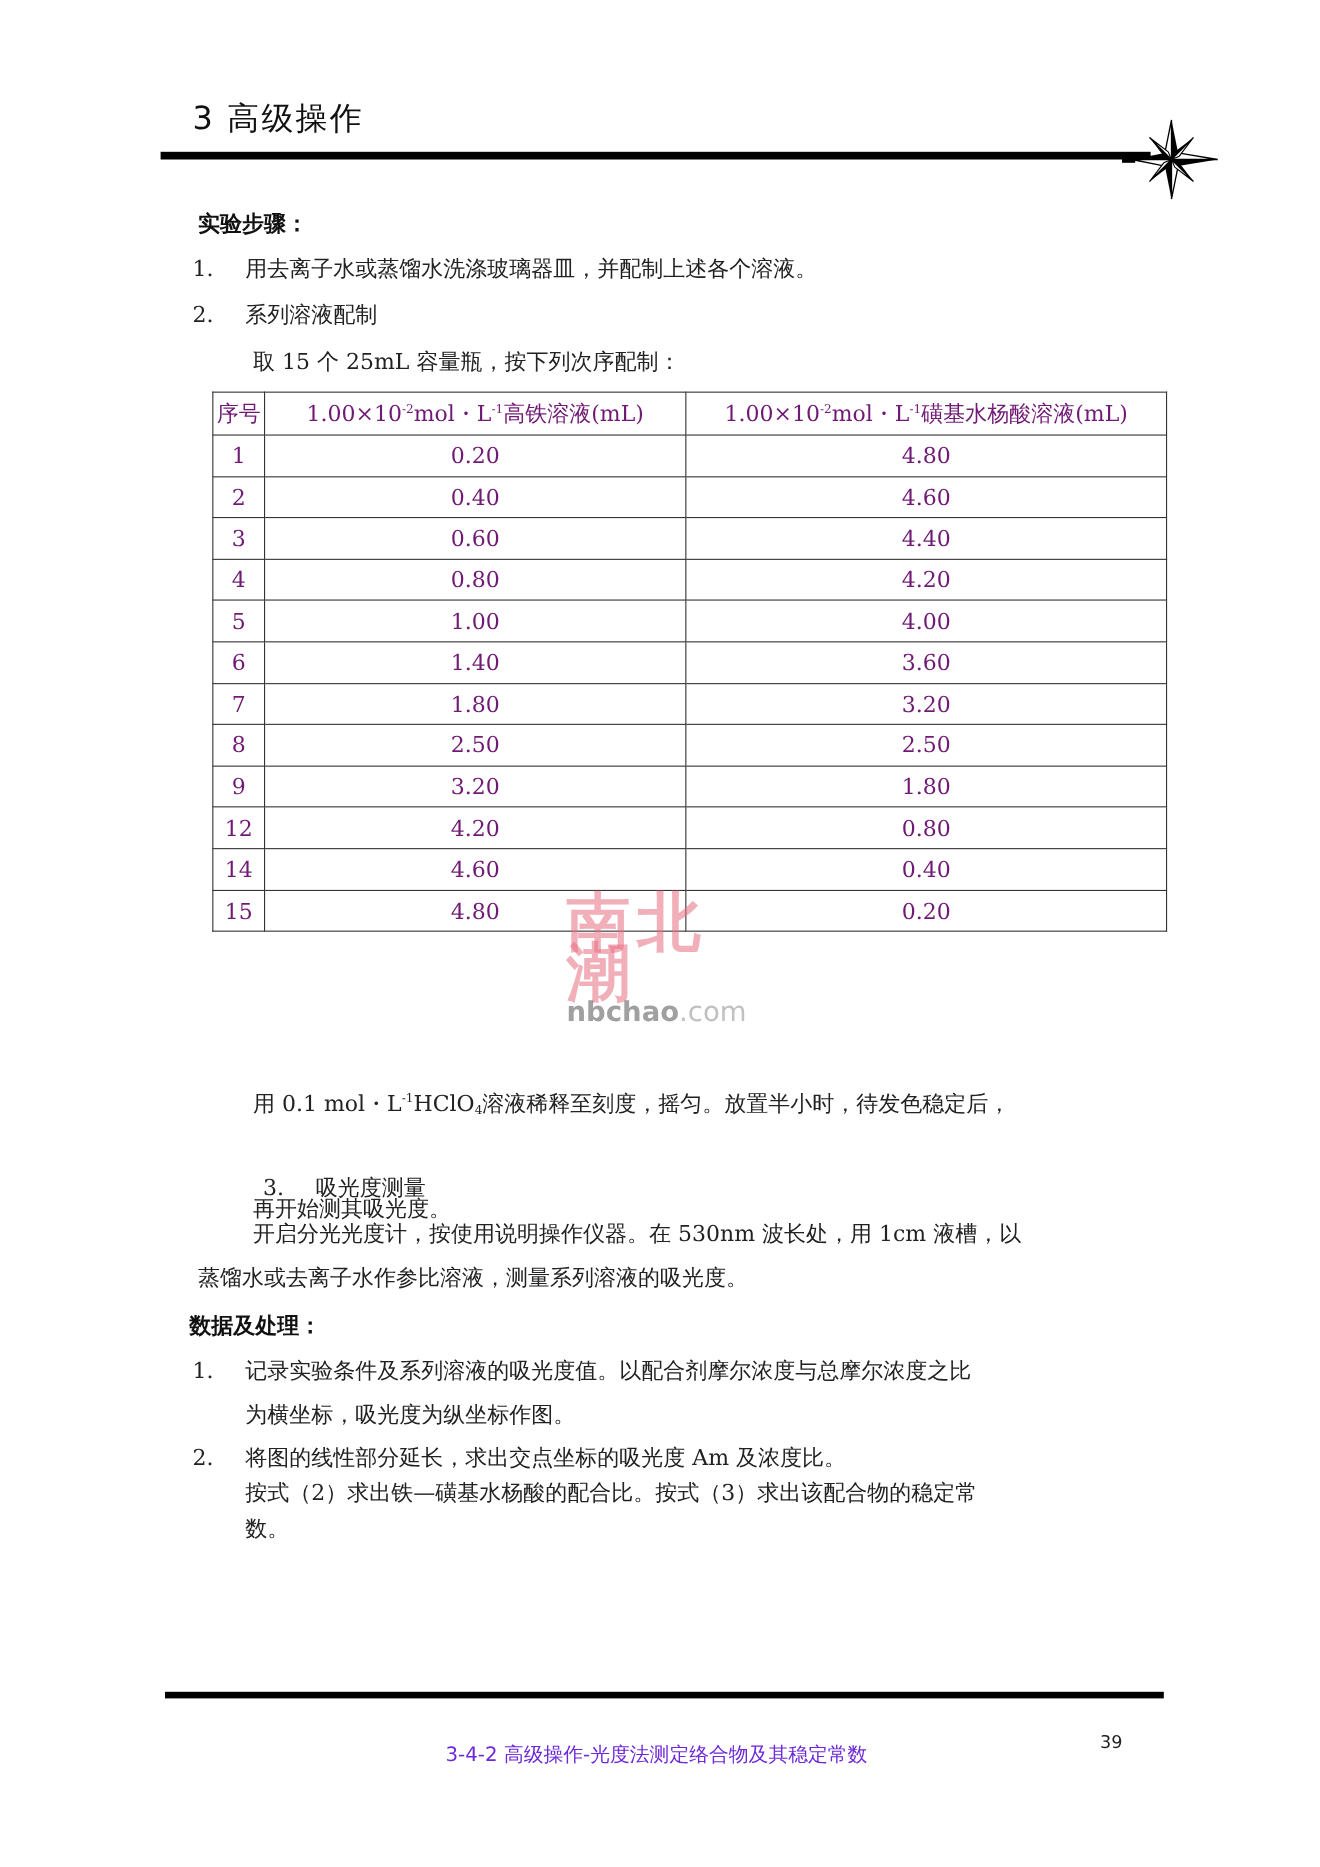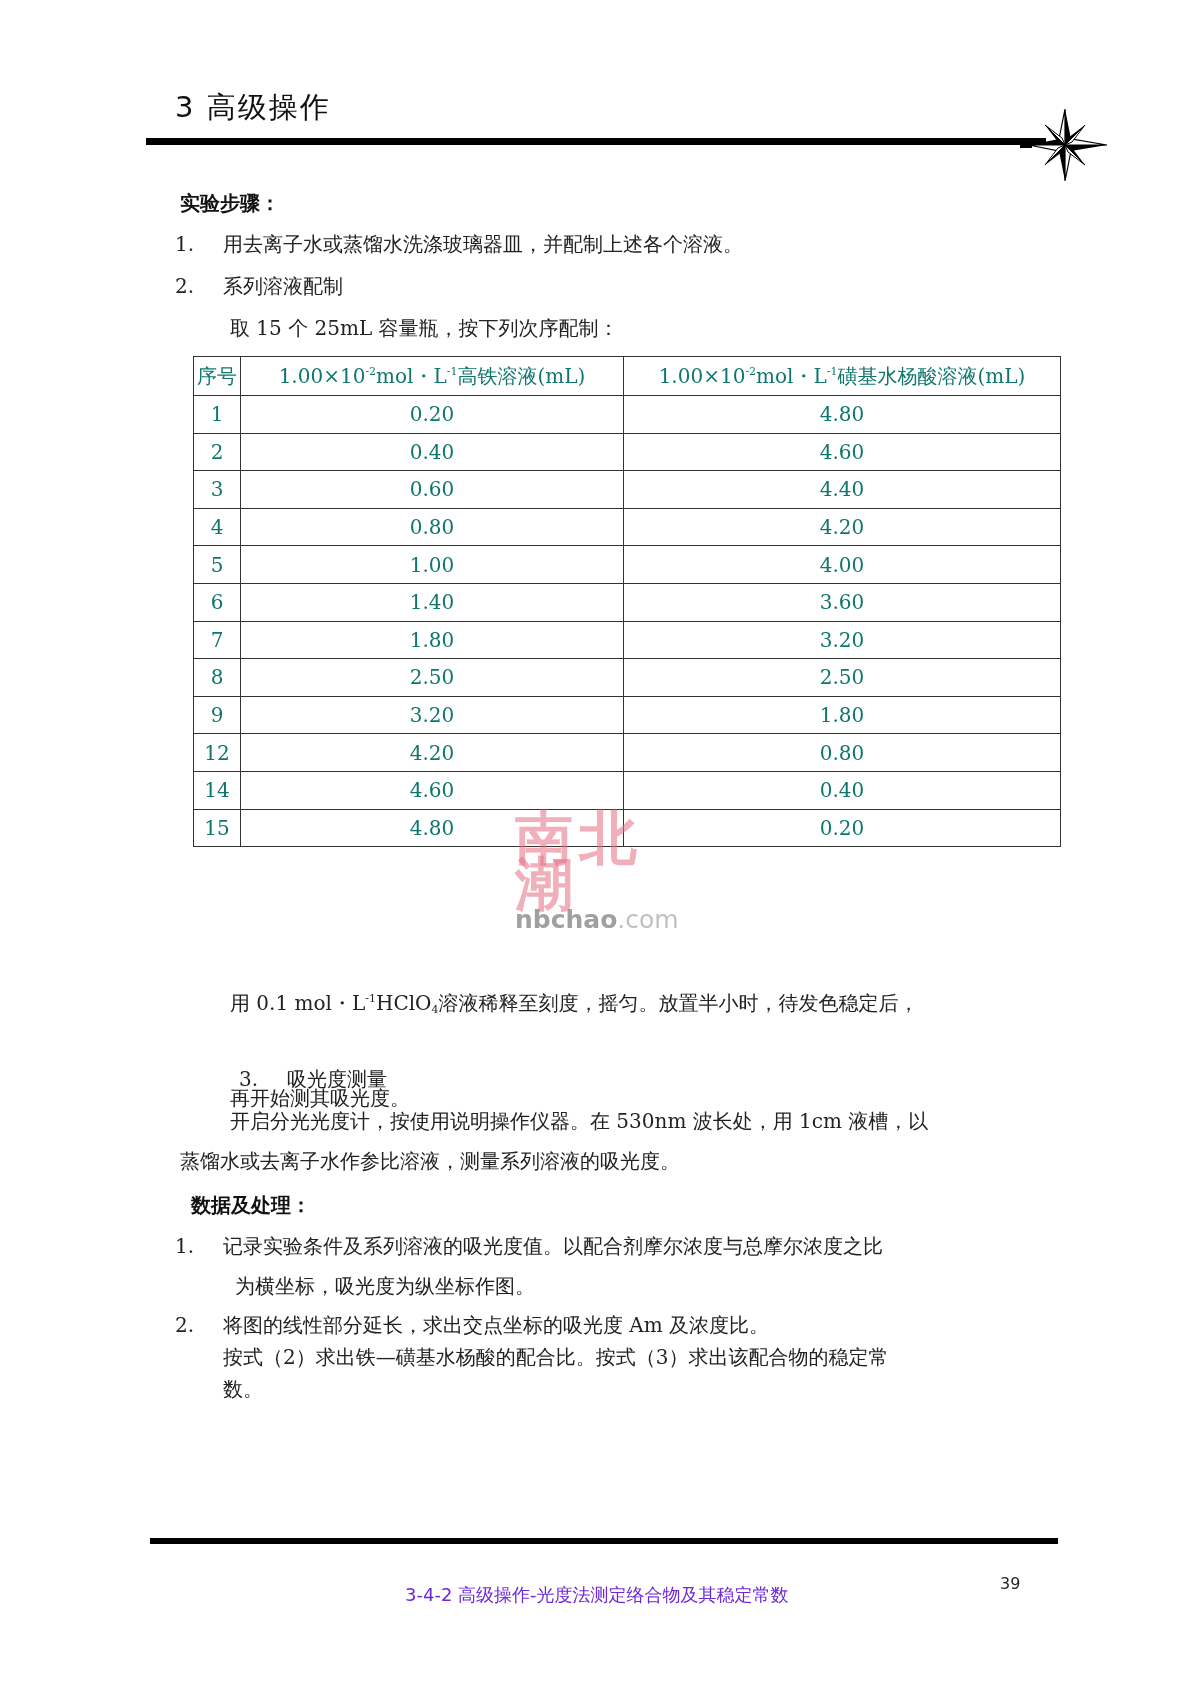--- a/index.html
+++ b/index.html
@@ -11,21 +11,21 @@
                    font-size:29px; letter-spacing:2px; color:#111; }
   .top-rule { left:146px; top:138px; width:900px; height:7px; background:#000; }
   .compass { left:1020px; top:105px; width:90px; height:80px; }
 
   .section-head { font-family:"DejaVu Sans","Liberation Sans",sans-serif; font-weight:bold;
                   font-size:20px; color:#111; }
   .para { font-size:20px; line-height:28px; color:#222; white-space:nowrap; }
   .num { display:inline-block; width:48px; }
 
   table.series { position:absolute; left:193px; top:356px; width:868px;
-                 border-collapse:collapse; font-size:20px; color:#0f766e; }
+                 border-collapse:collapse; font-size:20px; color:#701a75; }
   table.series td, table.series th { border:1.5px solid #333; height:36.6px; padding:0;
                  text-align:center; font-weight:normal; }
   table.series th { height:38px; }
   table.series td.c0, table.series th.c0 { width:46px; }
   table.series td.c1, table.series th.c1 { width:382px; }
   sup { font-size:11px; vertical-align:8px; }
   sub { font-size:11px; vertical-align:-3px; }
 
   .watermark { left:515px; top:815px; width:190px; height:75px; pointer-events:none; }
   .wm-cn { font-size:58px; color:rgba(230,110,130,0.55); font-weight:bold;
@@ -159,25 +159,25 @@
   <span>用 0.1 mol・L</span><sup>-1</sup><span>HClO</span><sub>4</sub><span>溶液稀释至刻度，摇匀。放置半小时，待发色稳定后，</span>
 </div>
 <div class="abs para" style="left:230px; top:1084px;">再开始测其吸光度。</div>
 
 <div class="abs para" style="left:191px; top:1065px;margin-left:48px;">
   <span class="num">3.</span><span>吸光度测量</span>
 </div>
 <div class="abs para" style="left:230px; top:1107px;">开启分光光度计，按使用说明操作仪器。在 530nm 波长处，用 1cm 液槽，以</div>
 <div class="abs para" style="left:180px; top:1147px;">蒸馏水或去离子水作参比溶液，测量系列溶液的吸光度。</div>
 
-<div class="abs section-head" style="left:191px; top:1192px;">数据及处理：</div>
+<div class="abs section-head" style="left:172px; top:1192px;">数据及处理：</div>
 <div class="abs para" style="left:175px; top:1232px;">
   <span class="num">1.</span><span>记录实验条件及系列溶液的吸光度值。以配合剂摩尔浓度与总摩尔浓度之比</span>
 </div>
-<div class="abs para" style="left:235px; top:1272px;">为横坐标，吸光度为纵坐标作图。</div>
+<div class="abs para" style="left:223px; top:1272px;">为横坐标，吸光度为纵坐标作图。</div>
 <div class="abs para" style="left:175px; top:1311px;">
   <span class="num">2.</span><span>将图的线性部分延长，求出交点坐标的吸光度 Am 及浓度比。</span>
 </div>
 <div class="abs para" style="left:223px; top:1343px;">按式（2）求出铁—磺基水杨酸的配合比。按式（3）求出该配合物的稳定常</div>
 <div class="abs para" style="left:223px; top:1375px;">数。</div>
 
 <div class="abs bottom-rule"></div>
 <div class="abs footer-text">3-4-2 高级操作-光度法测定络合物及其稳定常数</div>
 <div class="abs page-num">39</div>
 

